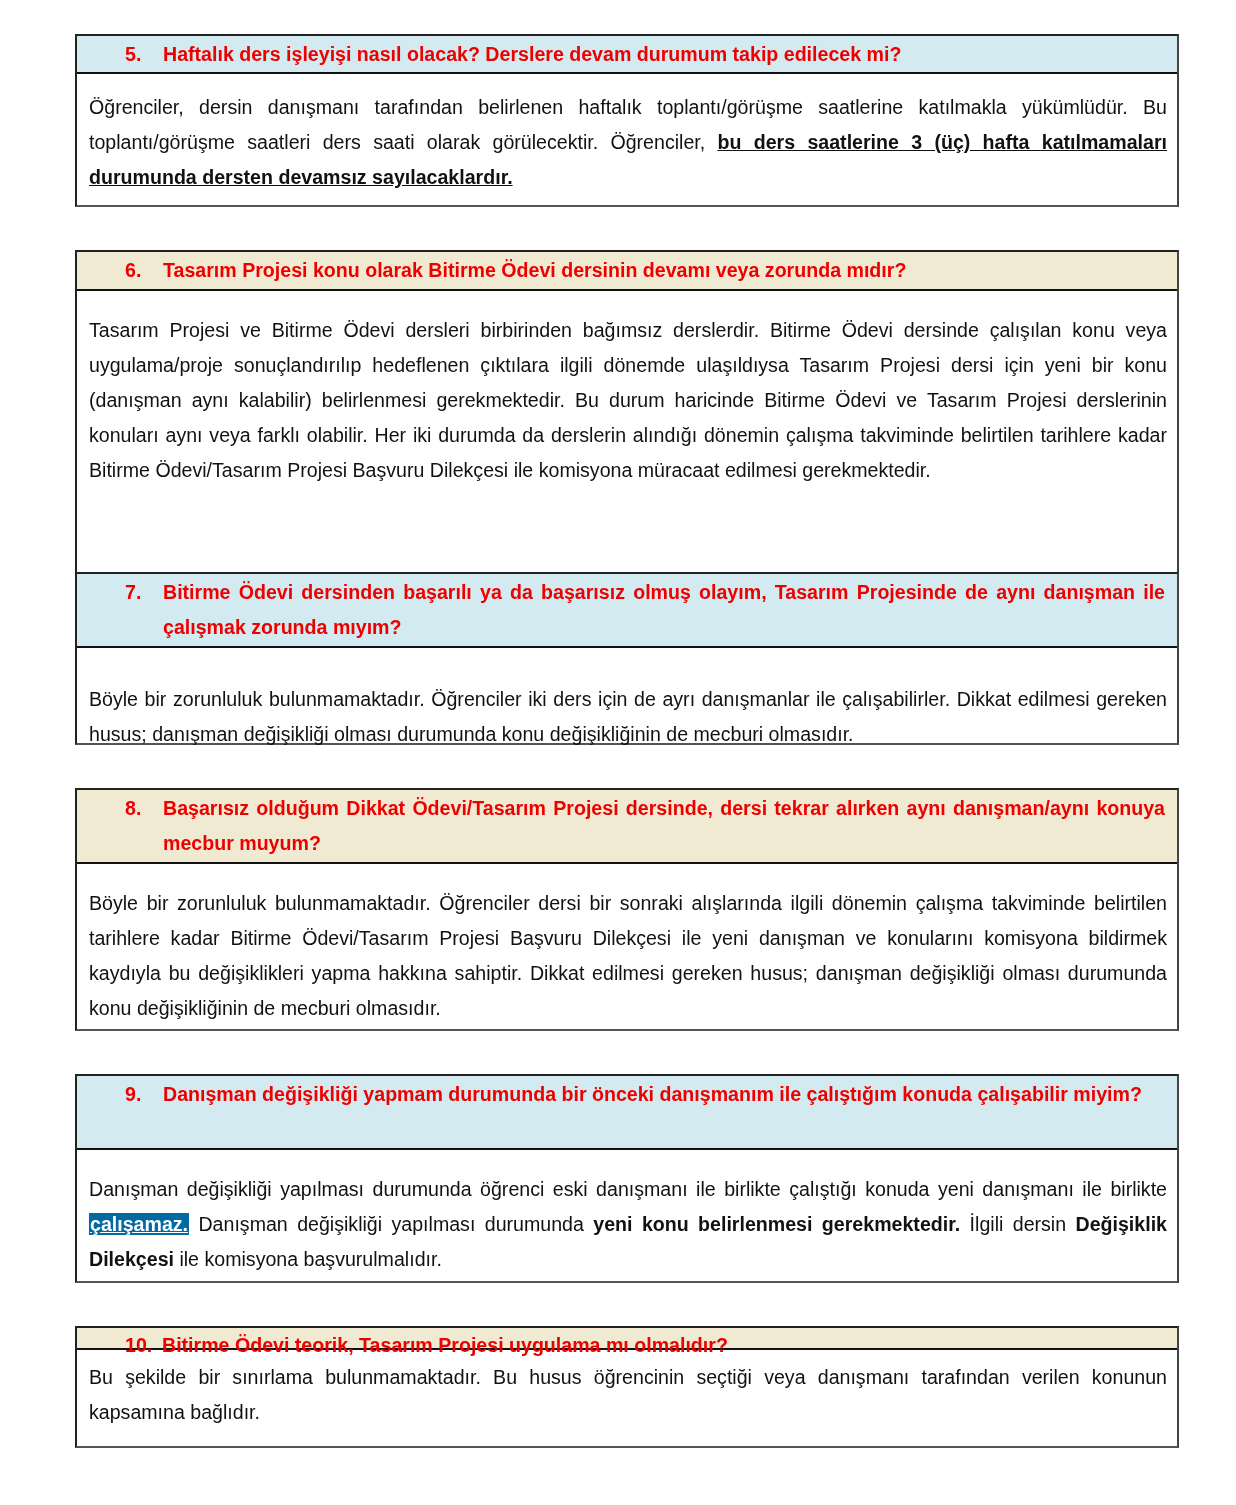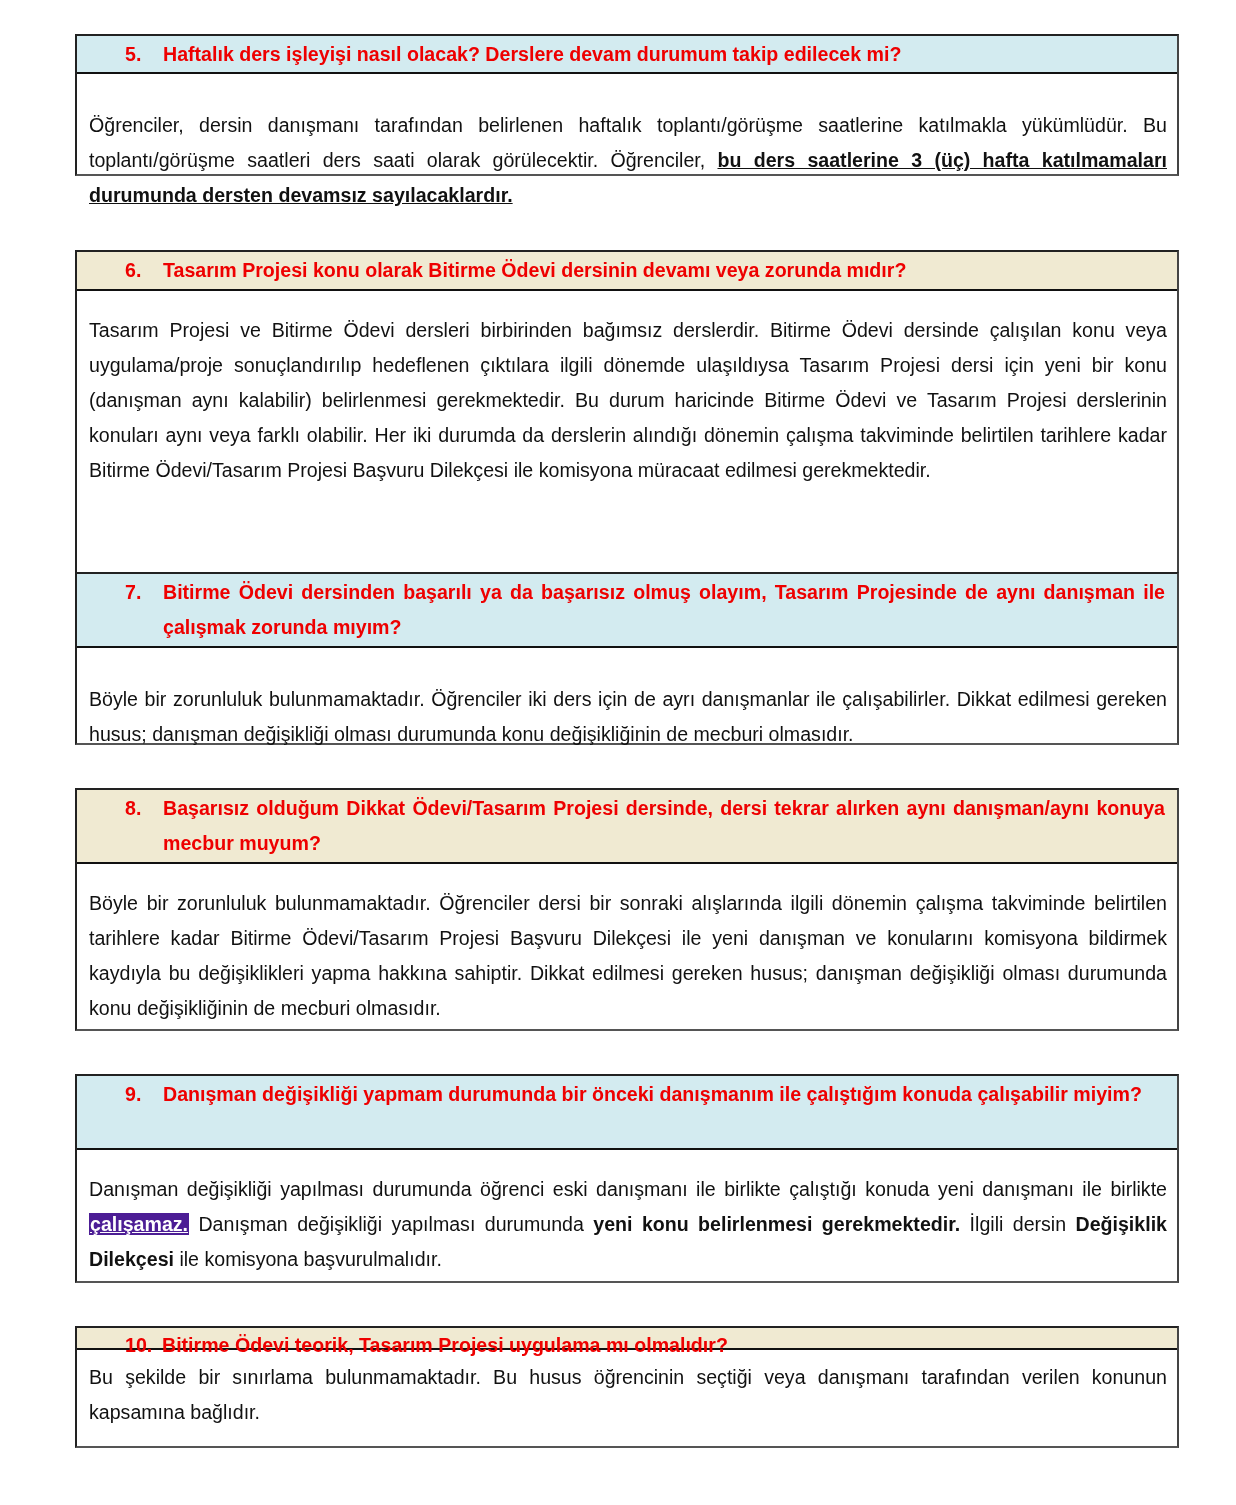--- a/index.html
+++ b/index.html
@@ -24,33 +24,33 @@
   .q .qtext.wide { padding-left: 37px; }
   .q.justify .qtext { text-align: justify; text-align-last: left; }
   .a {
     padding: 20px 10px 6px 12px;
     color: #111; font-size: 19.6px; line-height: 35px;
     text-align: justify;
     box-sizing: border-box;
   }
   .b { font-weight: bold; }
   .bu { font-weight: bold; text-decoration: underline; }
-  .hl { background: #4c1d95; color: #fff; font-weight: bold; text-decoration: underline; padding: 0 1px; }
+  .hl { background: #0369a1; color: #fff; font-weight: bold; text-decoration: underline; padding: 0 1px; }
 </style>
 </head>
 <body>
 
 <div class="page">
 
   <div class="qa" style="top:34px;">
     <div class="q blue" style="height:38px; padding-top:1px;">
       <span class="num">5.</span>
       <span class="qtext">Haftalık ders işleyişi nasıl olacak? Derslere devam durumum takip edilecek mi?</span>
     </div>
-    <div class="a" style="height:100px; padding-top:34px;">
+    <div class="a" style="height:131px; padding-top:16px;">
       <span>Öğrenciler, dersin danışmanı tarafından belirlenen haftalık toplantı/görüşme saatlerine katılmakla yükümlüdür. Bu toplantı/görüşme saatleri ders saati olarak görülecektir. Öğrenciler, </span><span class="bu">bu ders saatlerine 3 (üç) hafta katılmamaları durumunda dersten devamsız sayılacaklardır.</span>
     </div>
   </div>
 
   <div class="qa" style="top:250px;">
     <div class="q beige" style="height:39px; padding-top:1px;">
       <span class="num">6.</span>
       <span class="qtext">Tasarım Projesi konu olarak Bitirme Ödevi dersinin devamı veya zorunda mıdır?</span>
     </div>
     <div class="a" style="height:304px; padding-top:22px;">

